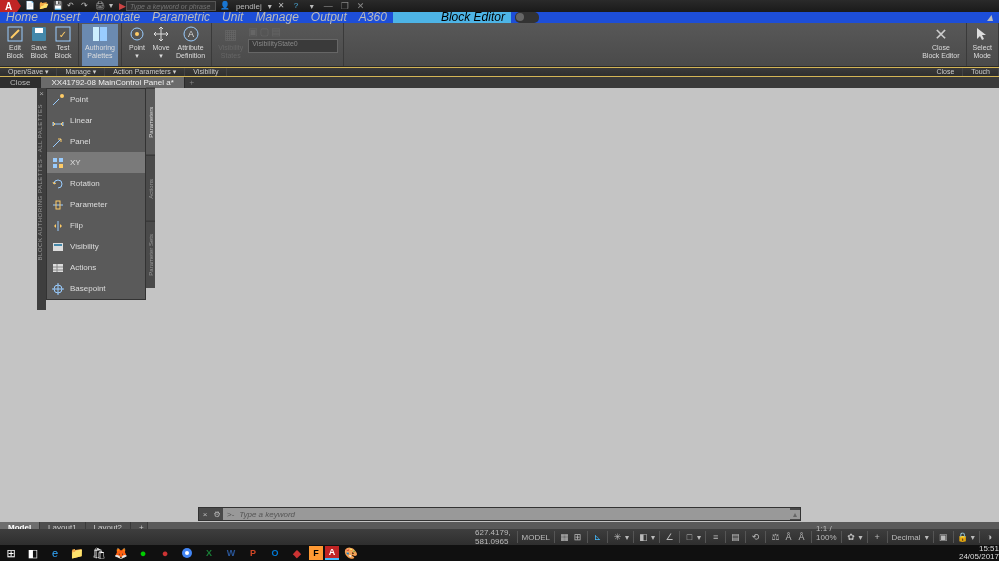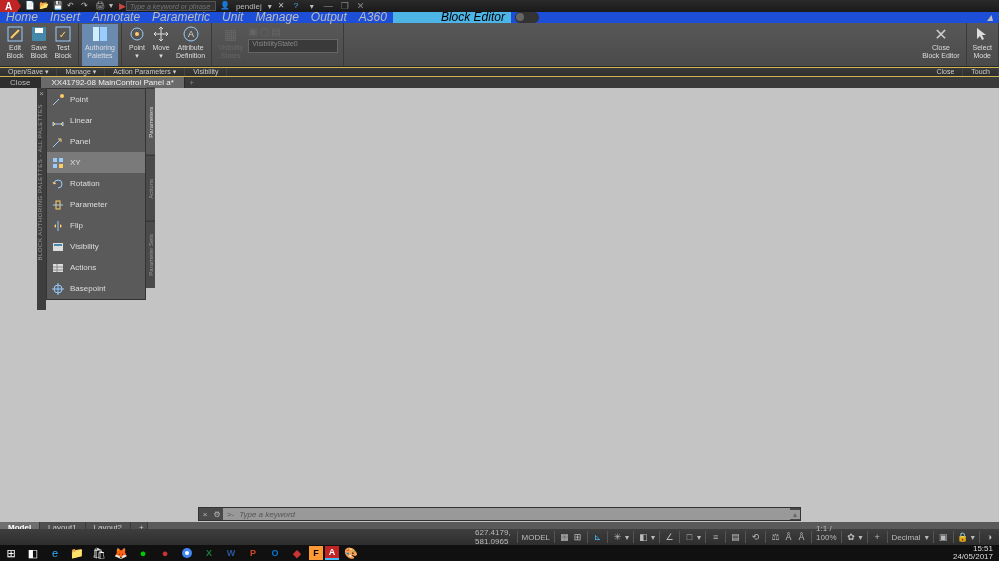--- a/index.html
+++ b/index.html
@@ -74,21 +74,21 @@
 .layouttabs span.active{ background:#6e6e6e; font-weight:bold; color:#fff;}
 .layouttabs .plus{ width:14px; text-align:center;}
 
 
 .statusbar{ position:absolute; bottom:0; left:0; right:0; height:16px; background:linear-gradient(#3e3e3e,#2e2e2e); display:flex; align-items:center; font-size:8px; color:#bbb;}
 .statusbar .coord{ margin-left:475px; margin-right:6px;}
 .statusbar .chip{ padding:0 4px; border-left:1px solid #555; height:12px; display:flex; align-items:center; gap:2px;}
 .statusbar .si{ width:11px; height:11px; display:inline-flex; align-items:center; justify-content:center; font-size:9px;}
 .winbar{ position:absolute; bottom:0; left:0; right:0; height:16px; background:#101010; display:flex; align-items:center;}
 .winbar .tb{ width:22px; height:16px; display:flex; align-items:center; justify-content:center; font-size:11px;}
-.winbar .clock{ margin-left:auto; color:#ddd; font-size:8px; text-align:right; padding-right:6px; line-height:8px;}
+.winbar .clock{ margin-left:auto; color:#ddd; font-size:8px; text-align:right; line-height:8px;}
 
 body{ position:relative; }
 .statusbar{ bottom:16px; }
 .layouttabs{ bottom:28px; }
 .cmdline{ bottom:40px; }
 .canvas{ bottom:44px; }
 
 svg{display:block;}
 </style>
 </head>

